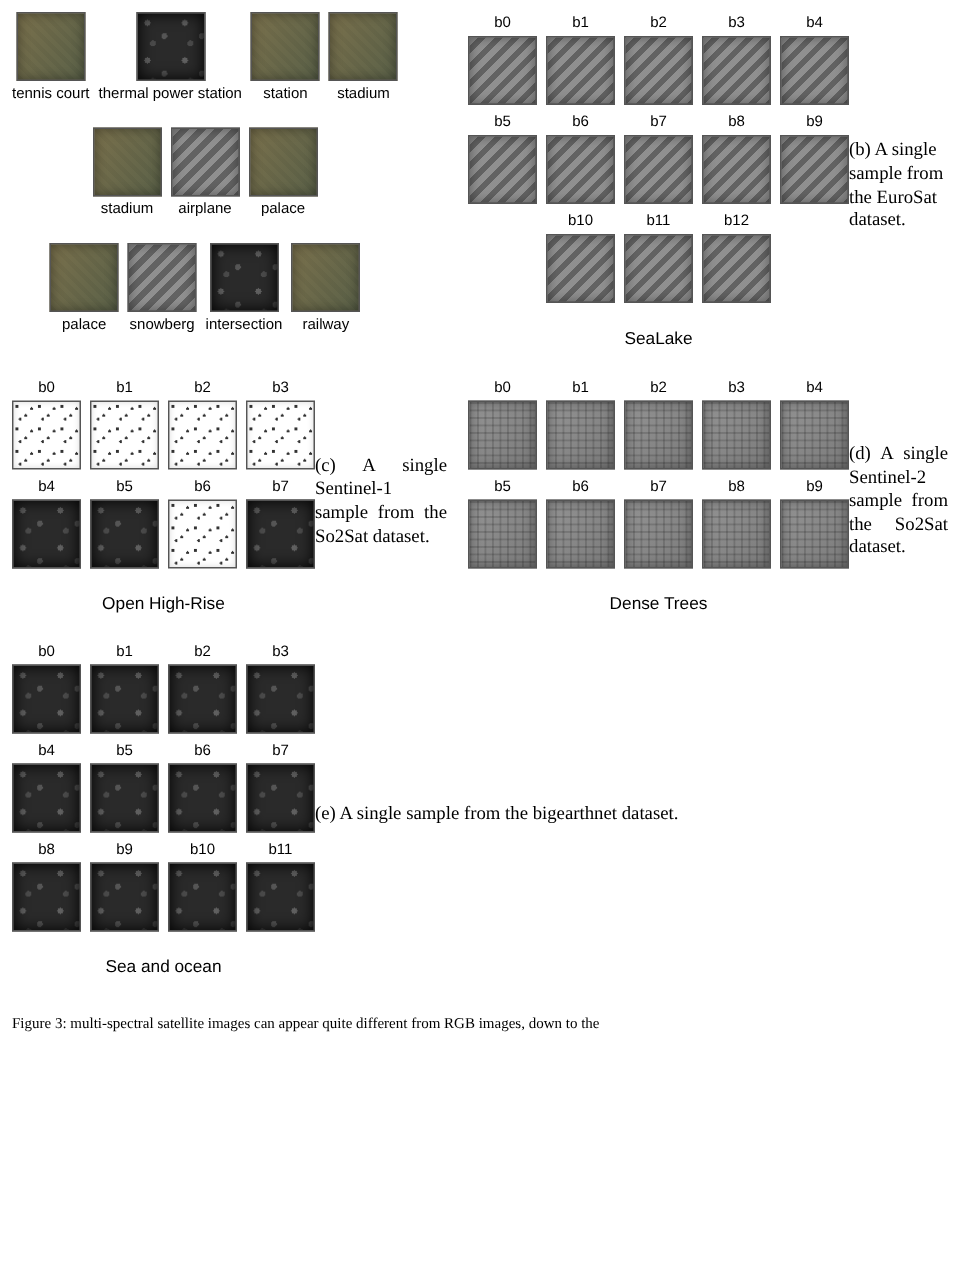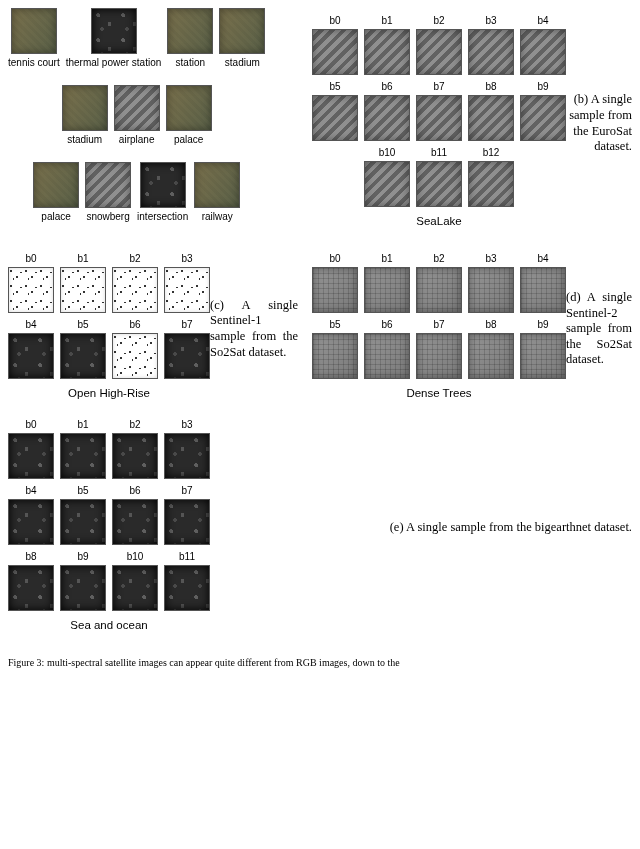--- a/index.html
+++ b/index.html
@@ -94,33 +94,33 @@
     background-image:
       linear-gradient(90deg, rgba(0,0,0,0.15) 1px, transparent 1px),
       linear-gradient(rgba(0,0,0,0.15) 1px, transparent 1px),
       linear-gradient(135deg, rgba(255,255,255,0.1), rgba(0,0,0,0.1));
     background-size: 5px 5px, 5px 5px, 100% 100%;
   }
 
   .class-label {
     font-family: Helvetica, Arial, sans-serif;
     font-size: 11.5px;
-    margin-top: 2px;
+    margin-top: 12px;
     margin-bottom: 6px;
     text-align: center;
   }
   .caption {
     font-family: "Times New Roman", Times, serif;
     font-size: 12.5px;
     text-align: justify;
     width: 100%;
     line-height: 1.25;
   }
   .caption-center {
-    text-align: right;
+    text-align: left;
     width: 100%;
   }
   .fig-caption-main {
     font-family: "Times New Roman", Times, serif;
     font-size: 10px;
     width: 100%;
     margin-top: 6px;
   }
 </style>
 </head>

